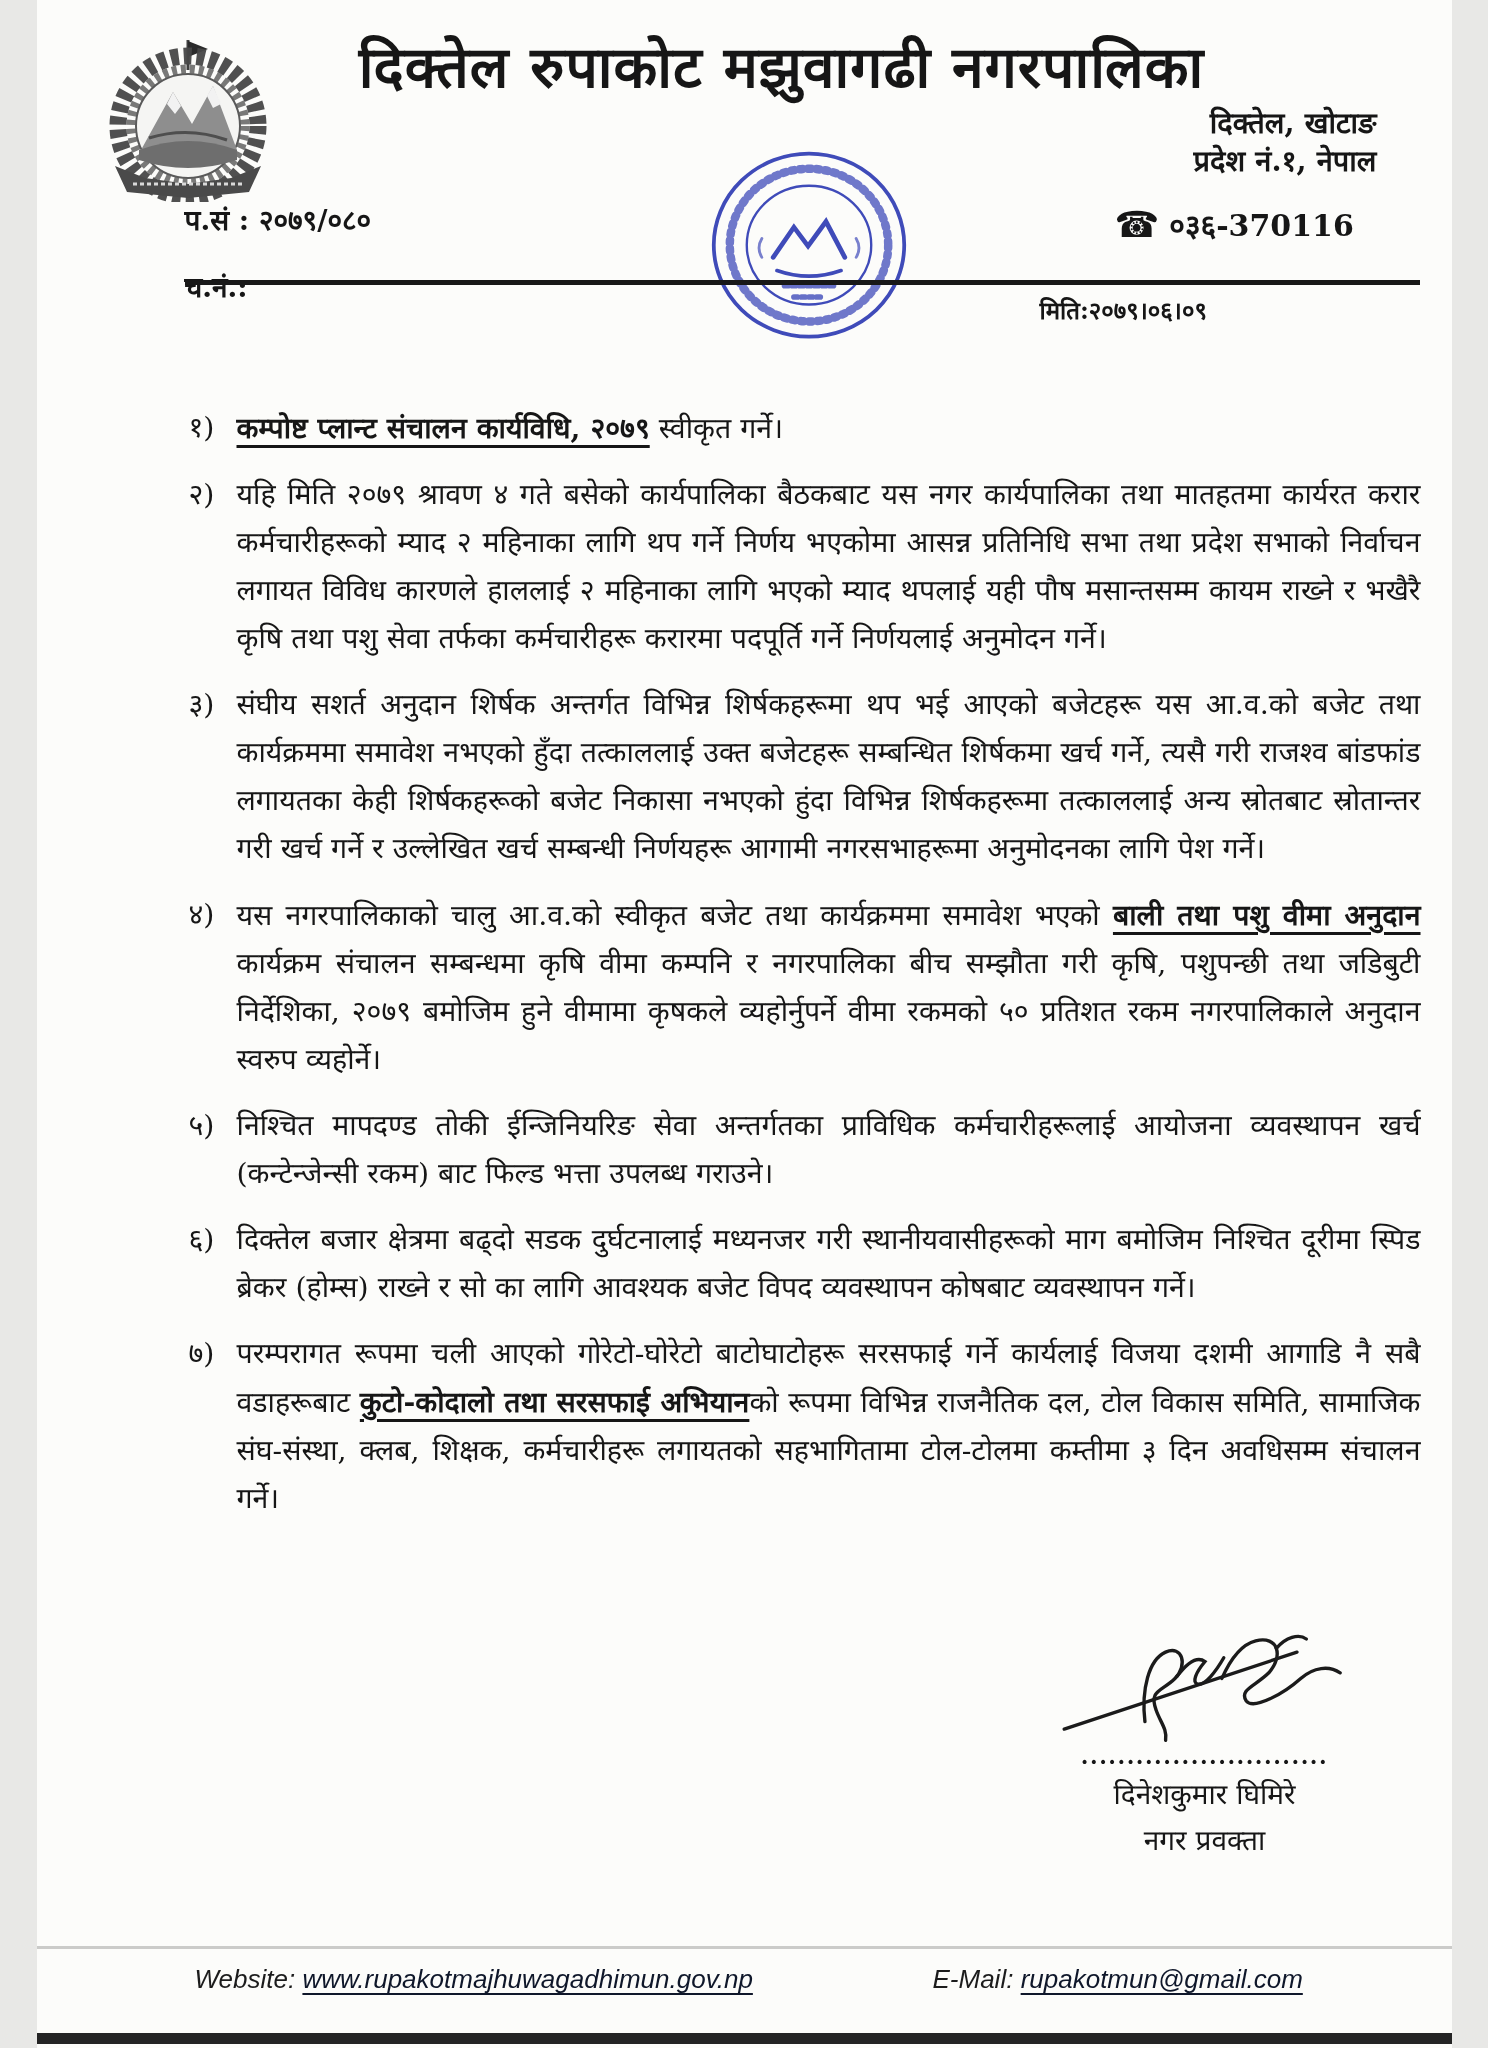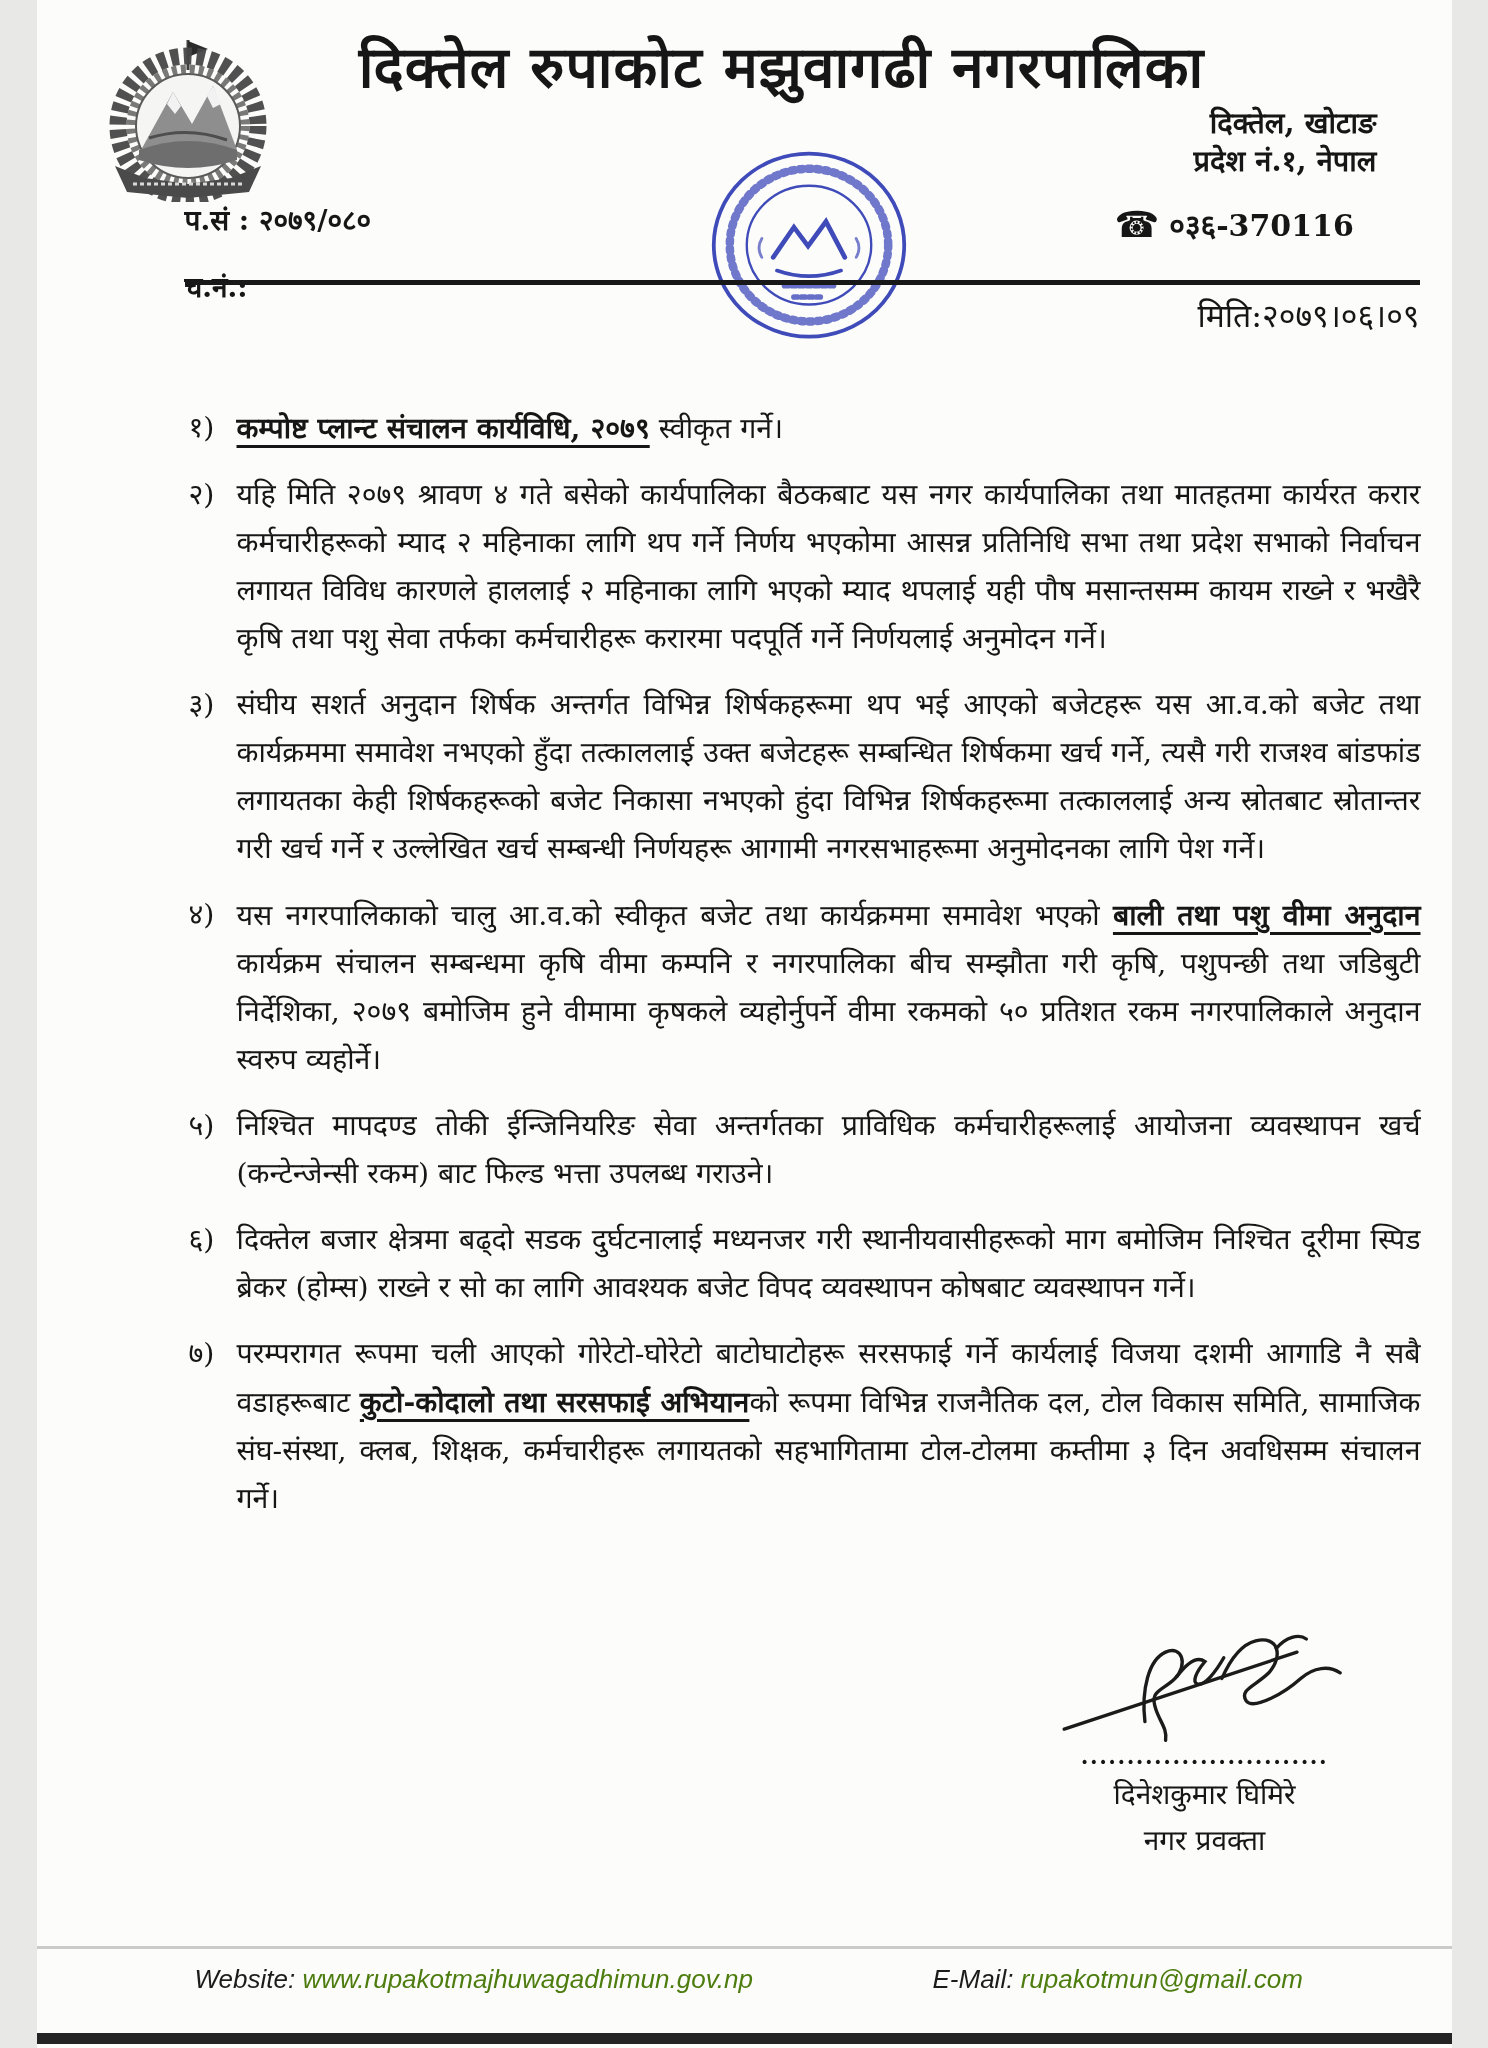--- a/index.html
+++ b/index.html
@@ -15,21 +15,21 @@
          font-size:57px; font-weight:700; letter-spacing:1px; white-space:nowrap;}
   .sub{left:150px; width:1190px; text-align:right; font-size:29px; font-weight:700;}
   .sub1{top:102px;} .sub2{top:140px;}
   .stamp{left:660px; top:148px; width:224px; height:198px; opacity:.92;}
   .refno,.chno{left:148px; font-size:28px; font-weight:600;}
   .refno{top:200px;} .chno{top:267px;}
   .phone{left:1078px; top:204px; font-size:30px; font-weight:600; display:flex; align-items:center; gap:10px;}
   .picon{font-size:36px; line-height:30px;
          font-family:"DejaVu Sans","Liberation Sans",sans-serif;}
   .rule{left:148px; top:280px; width:1235px; height:5px; background:#181818;}
-  .date{left:1003px; top:293px; width:380px; text-align:right; font-size:32px; font-weight:400; white-space:nowrap;}
+  .date{left:1003px; top:293px; width:380px; font-size:24px; font-weight:700; white-space:nowrap;}
   
   .heading{left:0; top:332px; width:1488px; text-align:center;}
   .heading span{font-size:31px; font-weight:700; text-decoration:underline;
                 text-decoration-thickness:3px; text-underline-offset:8px;}
   
   .list{left:152px; top:404px; width:1232px;}
   .item{display:flex; margin-bottom:18px; font-size:28.5px; line-height:48px;}
   .num{width:48px; flex:none;}
   .itext{flex:1; text-align:justify;}
   .u{text-decoration:underline; text-decoration-thickness:2.5px; text-underline-offset:7px; font-weight:600;}
@@ -37,21 +37,21 @@
   .sig{left:1000px; top:1624px; width:336px; display:flex; flex-direction:column; align-items:center;}
   .signsvg{width:312px; height:122px; display:block;}
   .dots{font-size:22px; font-weight:900; letter-spacing:1.5px; line-height:16px; margin-top:2px;}
   .sname{font-size:28px; margin-top:10px;}
   .stitle{font-size:28px; margin-top:8px;}
   
   .fline{left:0; top:1946px; width:1488px; height:3px; background:#cbcbc9;}
   .frow{top:1964px; font-size:26px; font-style:italic;
         font-family:"Liberation Sans","DejaVu Sans",sans-serif; color:#1c1c1c;}
   .web{left:158px;} .mail{left:896px;}
-  .flink{text-decoration-thickness:2px; text-underline-offset:5px; color:#4d7c0f;}
+  .flink{text-decoration:underline; text-decoration-thickness:2px; text-underline-offset:5px; color:#0f172a;}
   .bbar{left:0; top:2033px; width:1488px; height:11px; background:#242424;}
   .speck{left:1448px; top:206px; width:8px; height:10px; background:#9b8f84; border-radius:50% 40% 60% 50%; opacity:.8;}
 </style>
 </head>
 <body>
 
 <div id="page">
 
   <svg class="abs emblem" viewBox="0 0 182 168" aria-hidden="true">
     <g fill="none" stroke="#3f3f3f">

